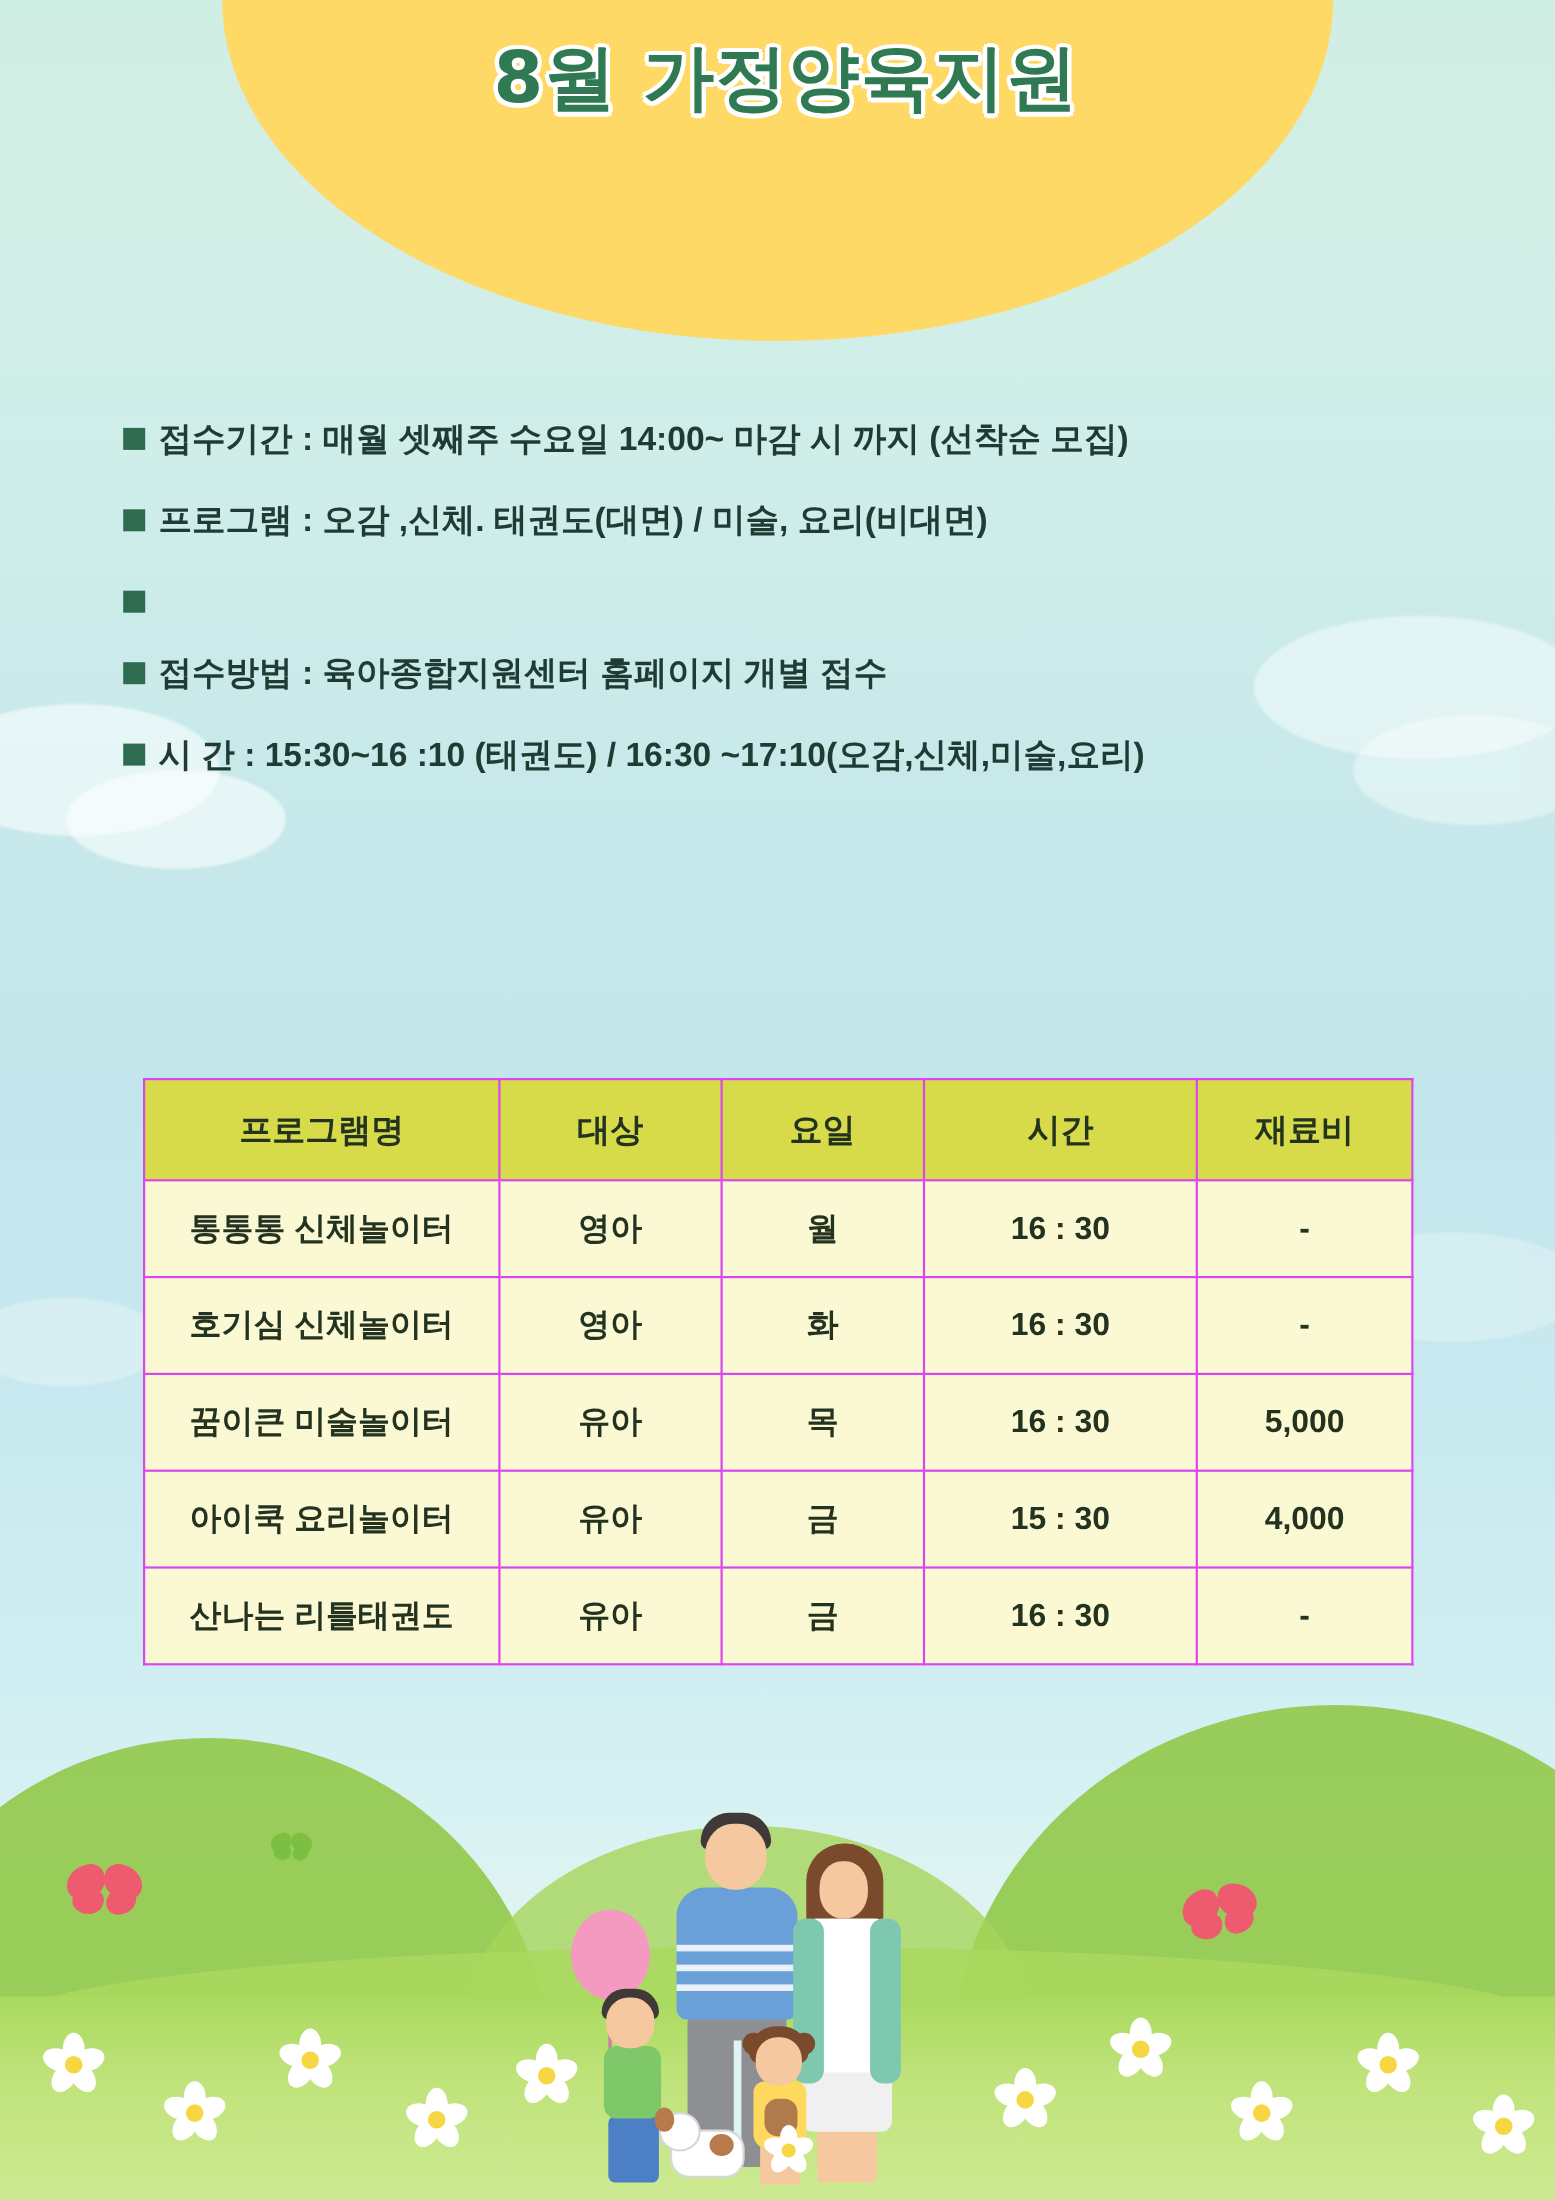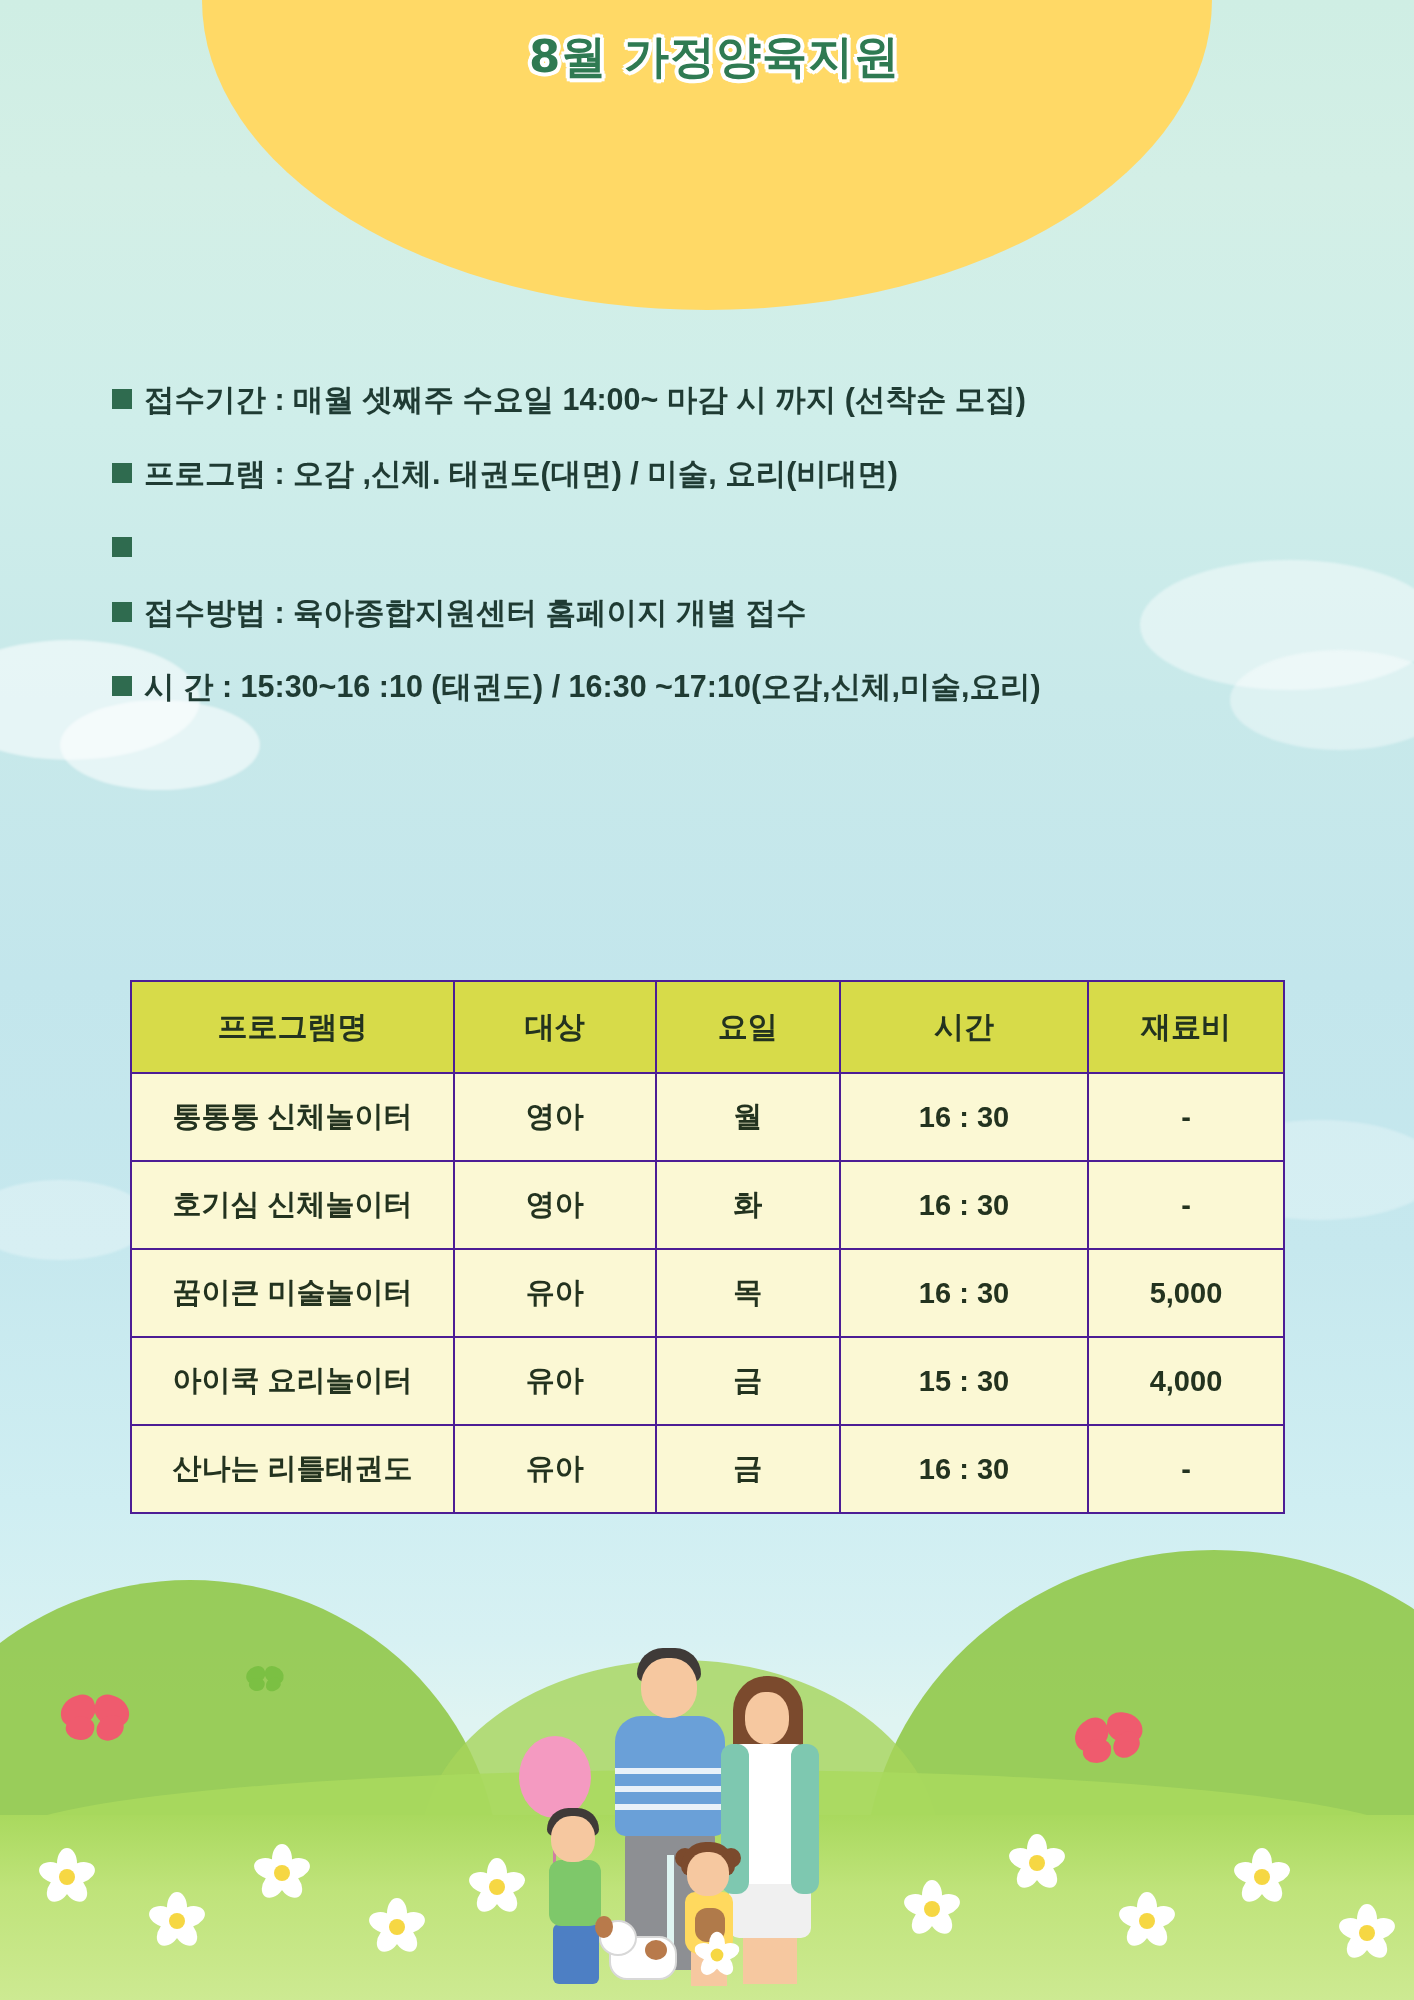--- a/index.html
+++ b/index.html
@@ -60,21 +60,21 @@
     position: absolute;
     top: 24px;
     left: 0;
     width: 100%;
     text-align: center;
     z-index: 5;
   }
   .title-line {
     font-family: "DejaVu Sans", sans-serif;
     font-weight: bold;
-    font-size: 45px;
+    font-size: 65px;
     line-height: 1.48;
     letter-spacing: 1px;
     color: #2f7a52;
     text-shadow:
       -3px -3px 0 #ffffff,
        3px -3px 0 #ffffff,
       -3px  3px 0 #ffffff,
        3px  3px 0 #ffffff,
       -4px  0   0 #ffffff,
        4px  0   0 #ffffff,
@@ -119,21 +119,21 @@
     width: 1155px;
     z-index: 6;
   }
   table {
     width: 100%;
     border-collapse: collapse;
     background: #fbf8d4;
     table-layout: fixed;
   }
   th, td {
-    border: 2px solid #4c1d95;
+    border: 2px solid #d946ef;
     text-align: center;
     color: #23331f;
     font-size: 29px;
     font-weight: 600;
     margin-top: 38px;
   }
   thead th {
     background: #d7db49;
     height: 88px;
     font-size: 30px;

